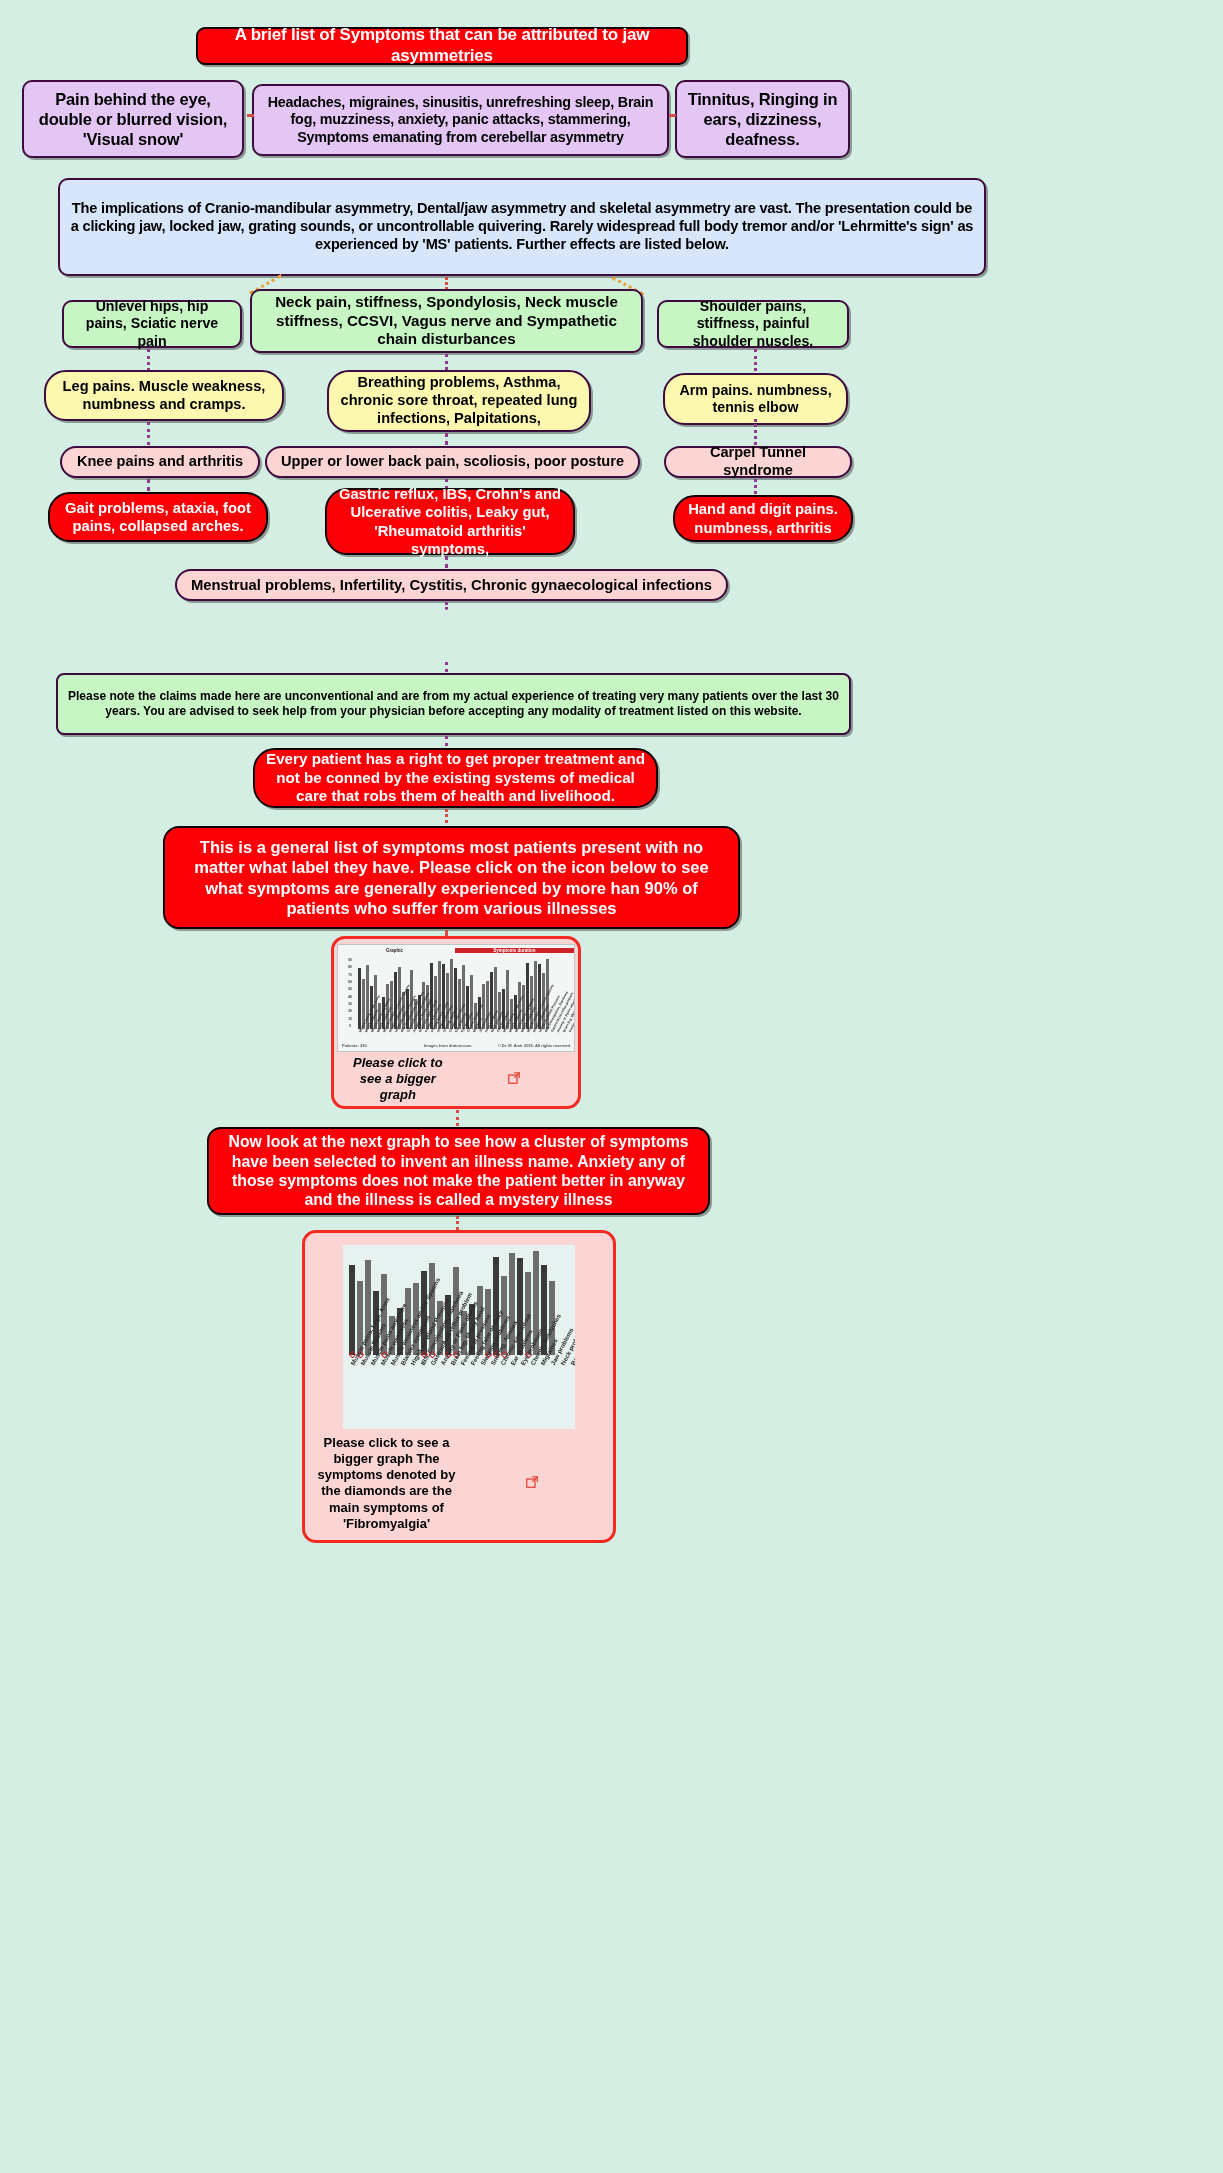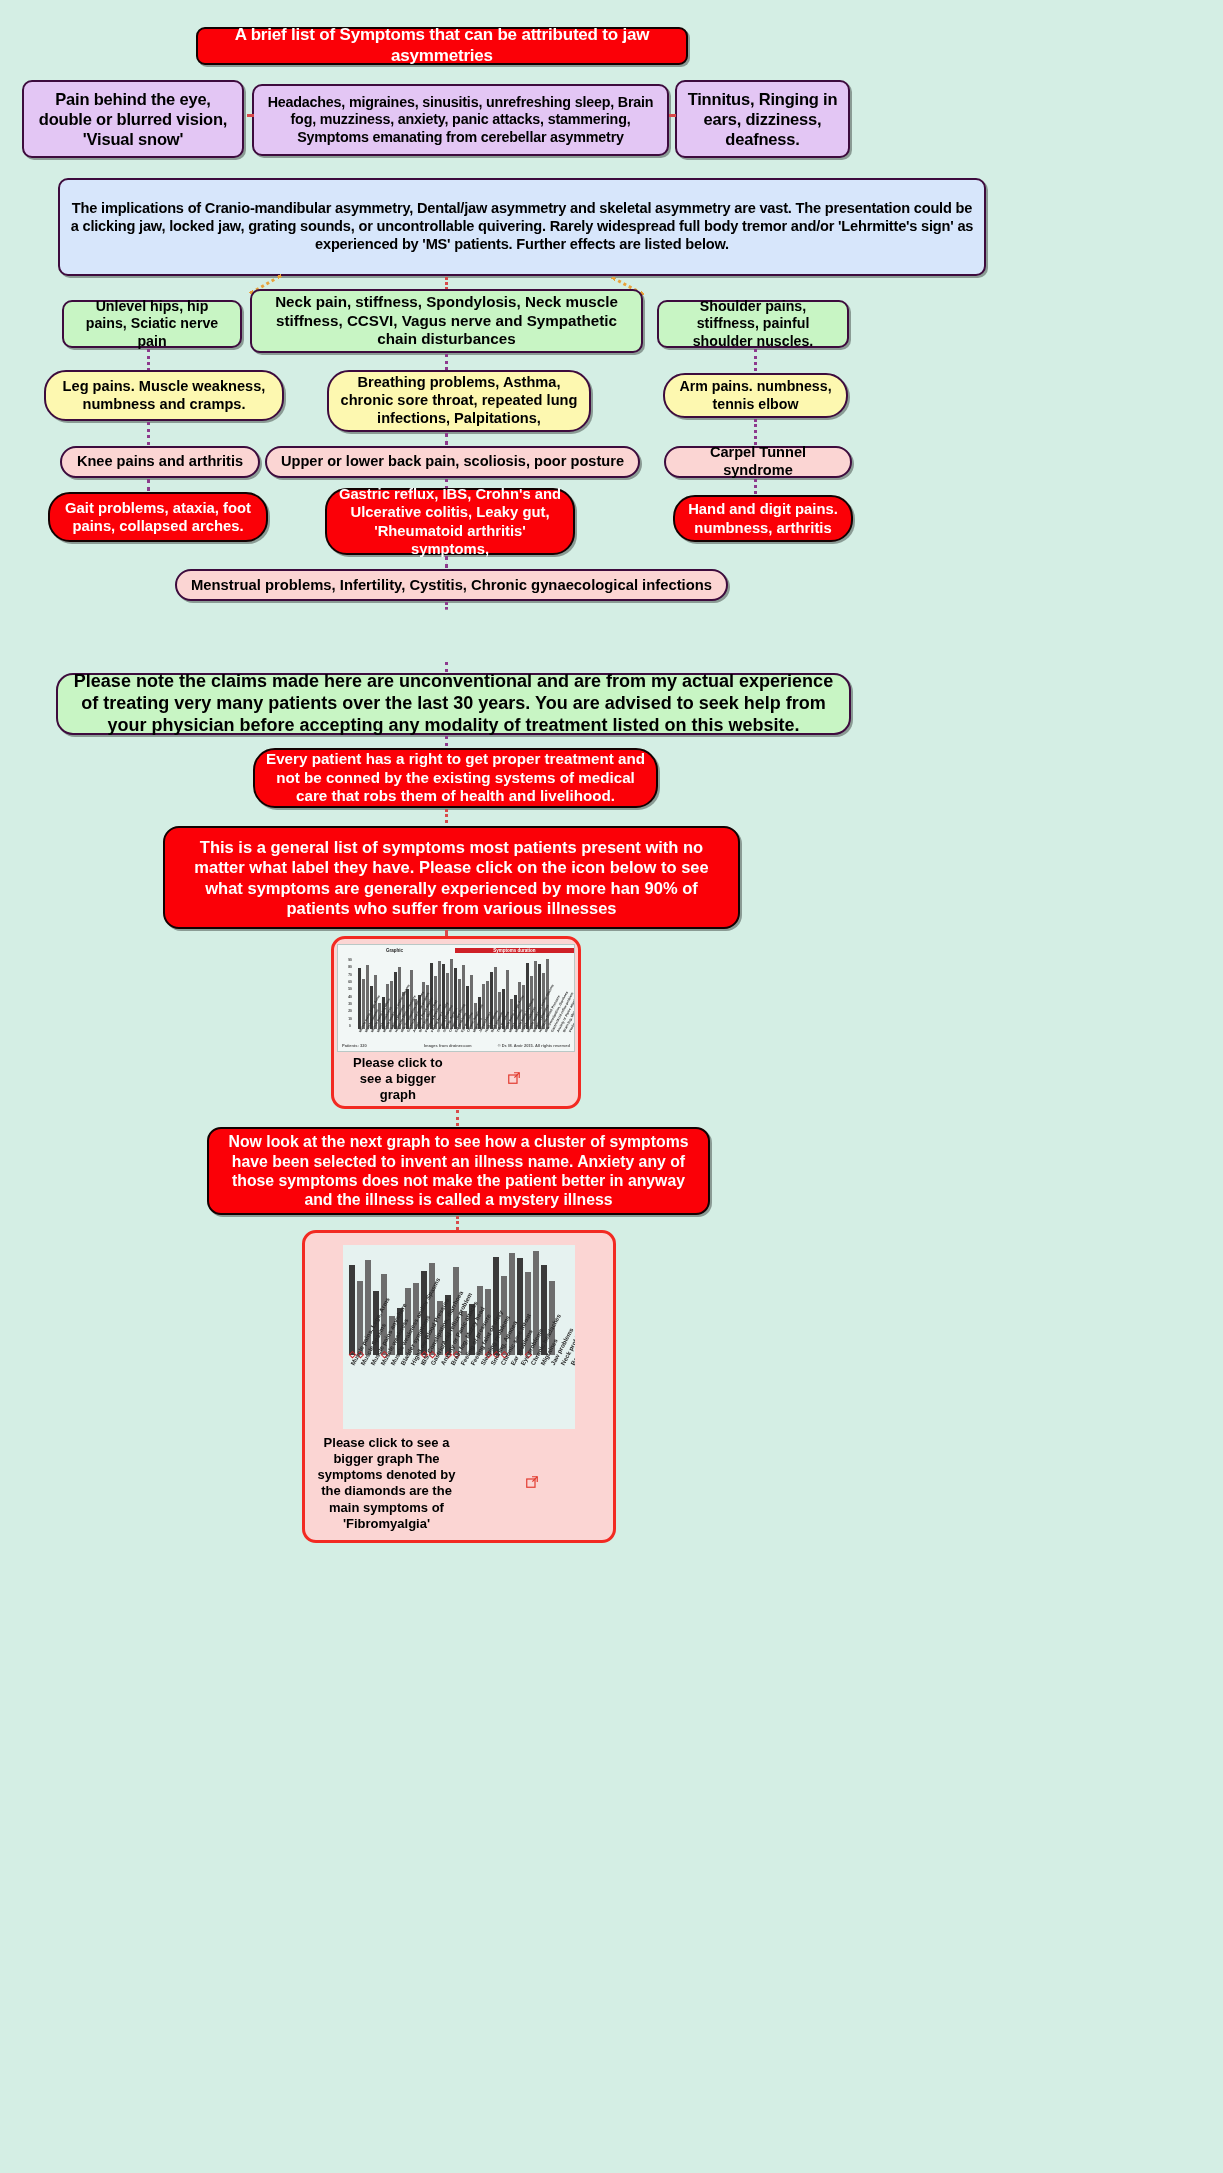--- a/index.html
+++ b/index.html
@@ -152,21 +152,21 @@
   <div class="conn purple" style="left:754px;top:349px;height:22px;"></div>
 
   <div class="box yellow pillr" style="left:44px;top:370px;width:240px;height:51px;font-size:14.6px;">
     <span>Leg pains. Muscle weakness, numbness and cramps.</span>
   </div>
 
   <div class="box yellow pillr" style="left:327px;top:370px;width:264px;height:62px;font-size:14.6px;">
     <span>Breathing problems, Asthma, chronic sore throat, repeated lung infections, Palpitations,</span>
   </div>
 
-  <div class="box yellow pillr" style="left:663px;top:373px;width:185px;height:45px;font-size:14.2px;">
+  <div class="box yellow pillr" style="left:663px;top:373px;width:185px;height:52px;font-size:14.2px;">
     <span>Arm pains. numbness, tennis elbow</span>
   </div>
 
   <div class="conn purple" style="left:147px;top:422px;height:23px;"></div>
   <div class="conn purple" style="left:445px;top:433px;height:12px;"></div>
   <div class="conn purple" style="left:754px;top:419px;height:26px;"></div>
 
   <div class="box pink pill" style="left:60px;top:446px;width:200px;height:32px;font-size:14.6px;">
     <span>Knee pains and arthritis</span>
   </div>
@@ -199,21 +199,21 @@
 
   <div class="box pink pill" style="left:175px;top:569px;width:553px;height:32px;font-size:14.8px;">
     <span>Menstrual problems, Infertility, Cystitis, Chronic gynaecological infections</span>
   </div>
 
   <div class="conn purple" style="left:445px;top:602px;height:8px;"></div>
 
 
   <div class="conn purple" style="left:445px;top:662px;height:10px;"></div>
 
-  <div class="box green" style="left:56px;top:673px;width:795px;height:62px;font-size:18px;border-radius:17px;">
+  <div class="box green" style="left:56px;top:673px;width:795px;height:62px;font-size:12px;border-radius:8px;">
     <span>Please note the claims made here are unconventional and are from my actual experience of treating very many patients over the last 30 years. You are advised to seek help from your physician before accepting any modality of treatment listed on this website.</span>
   </div>
 
   <div class="conn purple" style="left:445px;top:736px;height:10px;"></div>
 
   <div class="box red pillr" style="left:253px;top:748px;width:405px;height:60px;font-size:15.2px;">
     <span>Every patient has a right to get proper treatment and not be conned by the existing systems of medical care that robs them of health and livelihood.</span>
   </div>
 
   <div class="conn" style="left:445px;top:809px;height:14px;"></div>
@@ -335,21 +335,21 @@
           <span>Brain fog, Muzzy head</span>
           <span>Feeling of pressure</span>
           <span>Feeling faint or dizzy</span>
         </div>
 
       <div class="gfoot" style="left:4px;bottom:3px;">Patients: 320</div>
       <div class="gfoot" style="right:4px;bottom:3px;">© Dr. M. Amir 2015. All rights reserved</div>
       <div class="gfoot" style="left:86px;bottom:3px;">Images from drainer.com</div>
     </div>
 
-    <div class="caption" style="font-size:13px;">
+    <div class="caption" style="font-size:13px;font-style:italic;">
       <span>Please click to see a bigger graph</span>
       <span class="extlink">
         <svg width="12" height="12" viewBox="0 0 16 16" aria-hidden="true">
           <rect x="1" y="4" width="11" height="11" fill="none" stroke="#e23b2f" stroke-width="1.6"></rect>
           <path d="M8 1 H15 V8" fill="none" stroke="#e23b2f" stroke-width="1.6"></path>
           <path d="M15 1 L8.5 7.5" stroke="#e23b2f" stroke-width="1.6"></path>
         </svg>
       </span>
     </div>
   </div>

